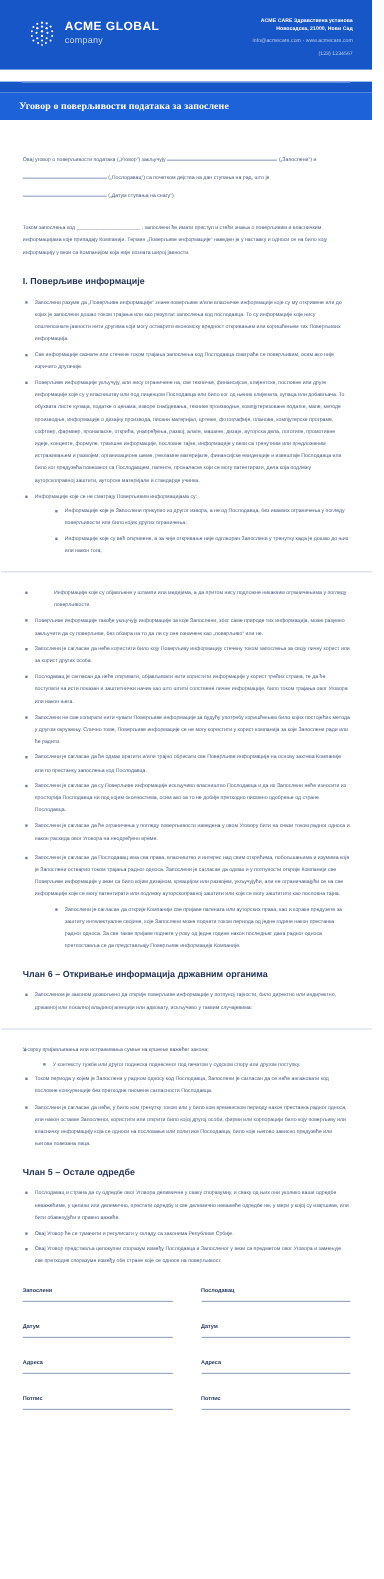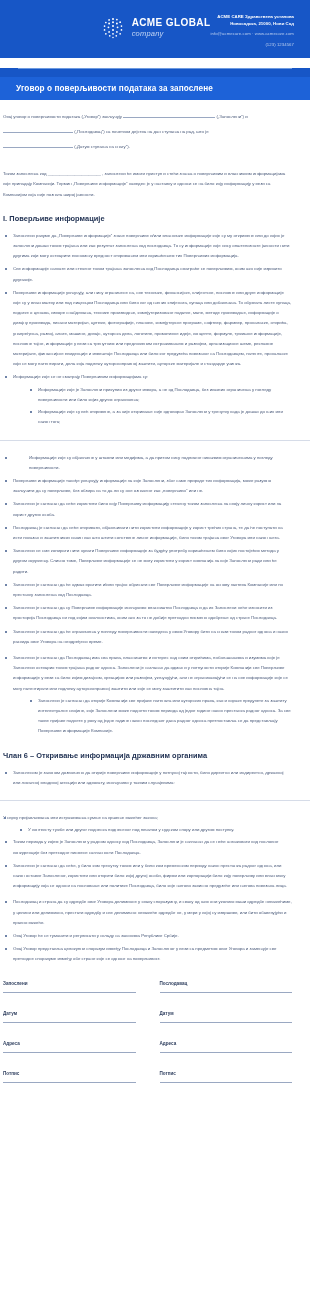--- a/index.html
+++ b/index.html
@@ -19,21 +19,21 @@
     overflow: hidden;
   }
 
   
   .letterhead {
     background: #1756c6;
     color: #ffffff;
     padding: 11px 14px 9px 14px;
     display: flex;
     align-items: flex-start;
-    justify-content: flex-end;
+    justify-content: space-between;
   }
   .brand {
     display: flex;
     align-items: center;
     gap: 6px;
     padding-left: 8px;
     padding-top: 4px;
   }
   .globe {
     width: 26px;
@@ -45,21 +45,20 @@
     font-size: 10px;
     font-weight: bold;
     letter-spacing: 0.4px;
     color: #ffffff;
   }
   .brand-sub {
     font-size: 7.5px;
     color: #c6d8f5;
     letter-spacing: 0.2px;
     margin-top: 1px;
-    font-style: italic;
   }
   .contact {
     text-align: right;
     padding-top: 3px;
     padding-right: 2px;
   }
   .contact .org {
     font-size: 4.3px;
     font-weight: bold;
     color: #ffffff;
@@ -77,31 +76,33 @@
     height: 1px;
     background: #6e9ae0;
     margin: 10px 18px 0 18px;
   }
   .headrule-pad { background: #1756c6; height: 9px; }
 
   
   .titlebar {
     background: #1d62d8;
     padding: 7px 16px 7px 16px;
+    font-family: Liberation Serif, serif;
   }
   .doc-title {
     font-size: 8.2px;
     font-weight: bold;
     color: #ffffff;
     letter-spacing: 0.1px;
   }
 
   
   .body {
-    padding: 12px 18px 0 3px;
+    padding: 12px 18px 0 19px;
+    margin-top: 16px;
   }
   p.para {
     font-size: 4.35px;
     line-height: 2.35;
     margin: 0 0 7px 0;
     text-align: left;
     color: #4a5a7a;
   }
   p.para.tight { margin-bottom: 5px; }
   .blank {
@@ -327,20 +328,21 @@
     </ul>
     <ul class="lvl2">
       <li><span>У контексту тужбе или другог поднеска поднесеног под печатом у судском спору или другом поступку.</span></li>
     </ul>
 
     <ul class="lvl1">
       <li><span>Током периода у којем је Запослени у радном односу код Послодавца, Запослени је сагласан да се неће ангажовати код пословне конкуренције без претходне писмене сагласности Послодавца.</span></li>
       <li><span>Запослени је сагласан да неће, у било ком тренутку током или у било ком временском периоду након престанка радног односа, или након оставке Запосленог, користити или открити било којој другој особи, фирми или корпорацији било коју поверљиву или власничку информацију која се односи на пословање или политике Послодавца, било које његово зависно предузеће или његова повезана лица.</span></li>
     </ul>
 
+    <h2 class="sec">Члан 5 – Остале одредбе</h2>
     <ul class="lvl1">
       <li><span>Послодавац и страна да су одредбе овог Уговора делимичне у сваку споразумну, и сваку од њих они уколико ваши одредбе неважећиме, у целини или делимично, престати одредбу и све делимично неважеће одредбе не, у мери у којој су извршиве, или бити обавезујући и правно важеће.</span></li>
       <li><span>Овај Уговор ће се тумачити и регулисати у складу са законима Републике Србије.</span></li>
       <li><span>Овај Уговор представља целокупни споразум између Послодавца и Запосленог у вези са предметом овог Уговора и замењује све претходне споразуме између обе стране које се односе на поверљивост.</span></li>
     </ul>
 
     <div class="sigs">
 
       <div class="sigrow">
         <div class="sigcol">

